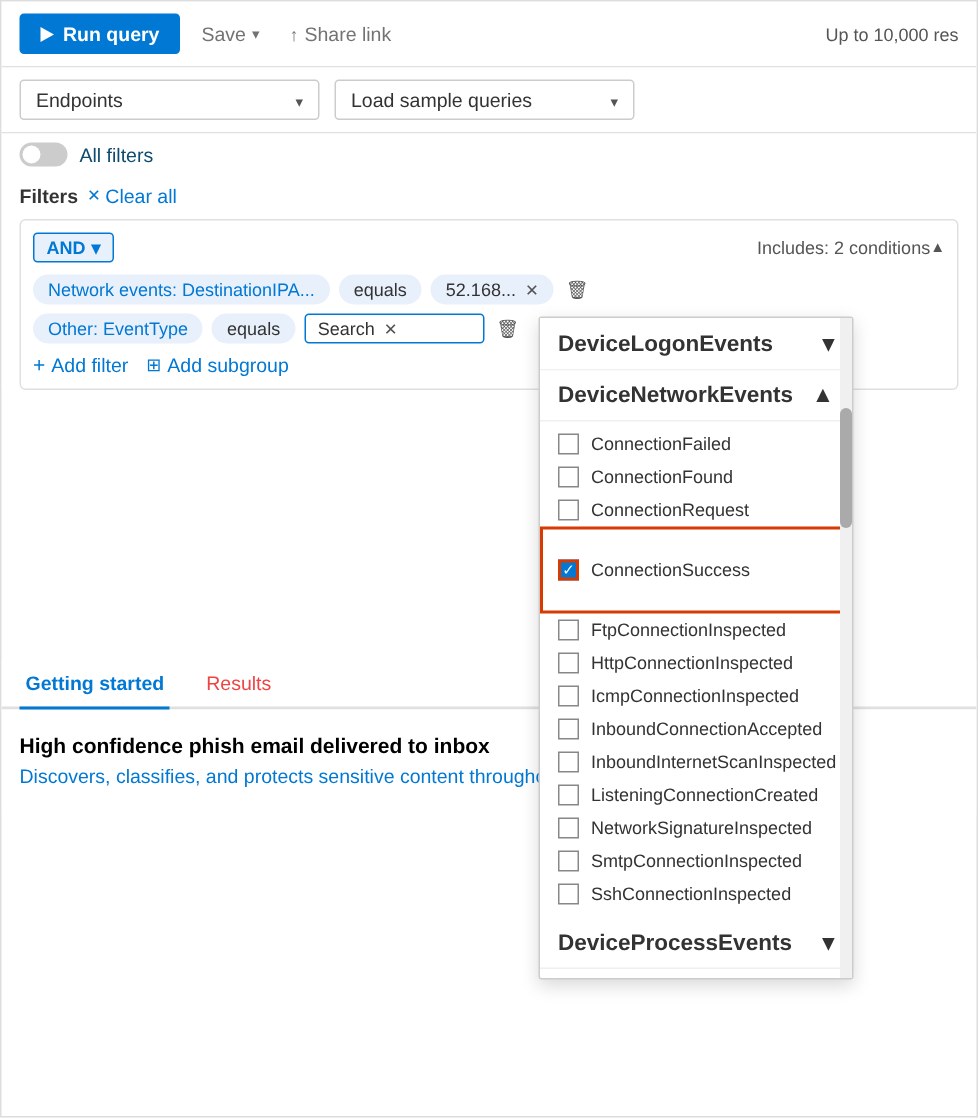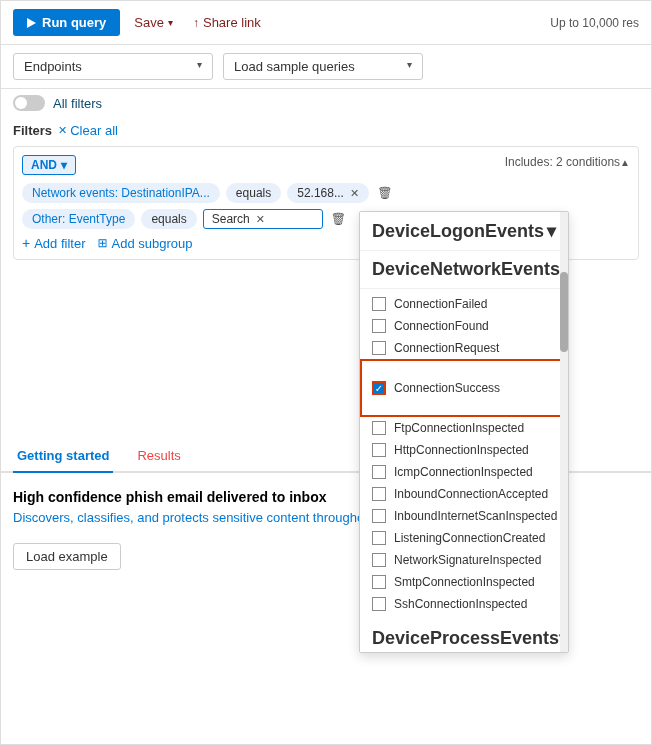--- a/index.html
+++ b/index.html
@@ -3,68 +3,68 @@
   <meta charset="utf-8">
   <style>
     * { box-sizing: border-box; margin: 0; padding: 0; }
     body { font-family: 'Segoe UI', Arial, sans-serif; font-size: 13px; background: #f5f5f5; color: #333; }
     .main-container { width: 652px; min-height: 745px; background: #fff; border: 1px solid #ddd; position: relative; overflow: hidden; }
 
     
     .toolbar { display: flex; align-items: center; padding: 8px 12px; gap: 8px; border-bottom: 1px solid #e0e0e0; background: #fff; }
     .run-query-btn { display: flex; align-items: center; gap: 6px; background: #0078d4; color: #fff; border: none; padding: 6px 14px; border-radius: 3px; cursor: pointer; font-size: 13px; font-weight: 600; }
     .run-query-btn .play-icon { width: 0; height: 0; border-top: 5px solid transparent; border-bottom: 5px solid transparent; border-left: 9px solid #fff; display: inline-block; }
-    .save-btn, .share-btn { display: flex; align-items: center; gap: 4px; background: transparent; border: none; color: #7f1d1d; cursor: pointer; font-size: 13px; padding: 4px 6px; }
+    .save-btn, .share-btn { display: flex; align-items: center; gap: 4px; background: transparent; border: none; color: #737373; cursor: pointer; font-size: 13px; padding: 4px 6px; }
     .save-btn .chevron { font-size: 10px; }
     .toolbar-spacer { flex: 1; }
     .results-info { color: #555; font-size: 12px; }
 
     
     .dropdowns-row { display: flex; gap: 10px; padding: 8px 12px; border-bottom: 1px solid #e0e0e0; background: #fff; }
-    .dropdown-select { display: flex; align-items: flex-start; justify-content: space-between; border: 1px solid #ccc; border-radius: 3px; padding: 5px 10px; min-width: 200px; cursor: pointer; background: #fff; font-size: 13px; }
+    .dropdown-select { display: flex; align-items: flex-end; justify-content: space-between; border: 1px solid #ccc; border-radius: 3px; padding: 5px 10px; min-width: 200px; cursor: pointer; background: #fff; font-size: 13px; }
     .dropdown-select .chevron-down { font-size: 10px; color: #555; margin-left: 10px; }
 
     
     .filters-toggle-row { padding: 6px 12px; display: flex; align-items: center; gap: 8px; background: #fff; }
     .toggle-switch { width: 32px; height: 16px; background: #ccc; border-radius: 8px; position: relative; cursor: pointer; }
     .toggle-switch.off { background: #ccc; }
     .toggle-switch::after { content: ''; width: 12px; height: 12px; background: #fff; border-radius: 50%; position: absolute; top: 2px; left: 2px; }
     .all-filters-label { color: #0c4a6e; font-size: 13px; }
 
     
     .filters-section { padding: 6px 12px 0; background: #fff; }
     .filters-header { display: flex; align-items: center; gap: 6px; margin-bottom: 8px; }
     .filters-label { font-size: 13px; font-weight: 600; }
     .clear-all-btn { display: flex; align-items: center; gap: 3px; background: none; border: none; color: #0078d4; cursor: pointer; font-size: 13px; }
     .x-icon { font-size: 11px; }
 
     
     .filter-group { border: 1px solid #e0e0e0; border-radius: 4px; padding: 8px; position: relative; }
-    .filter-group-header { display: flex; align-items: flex-start; justify-content: space-between; margin-bottom: 8px; }
+    .filter-group-header { display: flex; align-items: center; justify-content: space-between; margin-bottom: 8px; }
     .and-badge { background: #e8f0fb; color: #0078d4; border: 1px solid #0078d4; border-radius: 3px; padding: 2px 8px; font-size: 12px; font-weight: 600; cursor: pointer; display: flex; align-items: center; gap: 4px; }
     .includes-info { font-size: 12px; color: #555; display: flex; align-items: center; gap: 0; }
     .chevron-up { font-size: 10px; }
 
     
     .filter-row { display: flex; align-items: center; gap: 6px; margin-bottom: 6px; }
     .filter-pill { background: #e8f0fb; border-radius: 12px; padding: 3px 10px; font-size: 12px; color: #0078d4; white-space: nowrap; }
     .equals-pill { background: #e8f0fb; border-radius: 12px; padding: 3px 10px; font-size: 12px; color: #333; }
     .filter-value { display: flex; align-items: center; background: #e8f0fb; border-radius: 12px; padding: 3px 10px; font-size: 12px; color: #333; gap: 6px; }
     .filter-x { cursor: pointer; color: #555; font-size: 11px; }
     .filter-trash { cursor: pointer; color: #555; font-size: 12px; margin-left: 2px; }
     .filter-value-input { display: flex; align-items: center; border: 1px solid #0078d4; border-radius: 3px; padding: 2px 8px; font-size: 12px; gap: 6px; min-width: 120px; background: #fff; }
 
     
     .add-row { display: flex; align-items: center; gap: 12px; margin-top: 6px; }
     .add-btn { display: flex; align-items: center; gap: 4px; background: none; border: none; color: #0078d4; cursor: pointer; font-size: 13px; }
     .plus-icon { font-size: 14px; }
 
     
     .dropdown-overlay { position: absolute; top: 210px; left: 358px; width: 210px; background: #fff; border: 1px solid #ccc; box-shadow: 0 4px 12px rgba(0,0,0,0.15); z-index: 100; border-radius: 2px; }
-    .dropdown-section-header { display: flex; align-items: center; justify-content: space-between; padding: 8px 12px; font-size: 18px; font-weight: 600; background: #fff; cursor: pointer; border-bottom: 1px solid #f0f0f0; }
+    .dropdown-section-header { display: flex; align-items: center; justify-content: space-between; padding: 8px 12px; font-size: 15px; font-weight: 600; background: #fff; cursor: pointer; border-bottom: 1px solid #f0f0f0; }
     .dropdown-items { padding: 4px 0; }
     .dropdown-item { display: flex; align-items: center; gap: 8px; padding: 4px 12px; font-size: 12px; cursor: pointer; }
     .checkbox { width: 14px; height: 14px; border: 1px solid #888; background: #fff; display: flex; align-items: center; justify-content: center; flex-shrink: 0; }
     .checkbox.checked { background: #0078d4; border-color: #0078d4; }
     .checkbox.checked::after { content: '✓'; color: #fff; font-size: 10px; }
     .dropdown-item.highlighted { border: 2px solid #d83b01; padding: 20px 10px; }
     .scrollbar-track { position: absolute; right: 0; top: 0; width: 8px; height: 100%; background: #f0f0f0; }
     .scrollbar-thumb { position: absolute; right: 0; top: 60px; width: 8px; height: 80px; background: #aaa; border-radius: 4px; }
     .apply-btn { background: #0078d4; color: #fff; border: none; padding: 8px 32px; border-radius: 3px; font-size: 13px; cursor: pointer; font-weight: 600; margin: 6px 12px; }
 
@@ -254,15 +254,14 @@
   </div>
 
   <div class="tabs-row" style="margin-top: 180px;">
     <div class="tab active">Getting started</div>
     <div class="tab">Results</div>
   </div>
 
   <div class="content-area">
     <div class="content-title">High confidence phish email delivered to inbox</div>
     <div class="content-desc">Discovers, classifies, and protects sensitive content throughout your organization.</div>
-    <button class="load-example-btn">Load example</button>
   </div>
 </div>
 
 </body></html>

